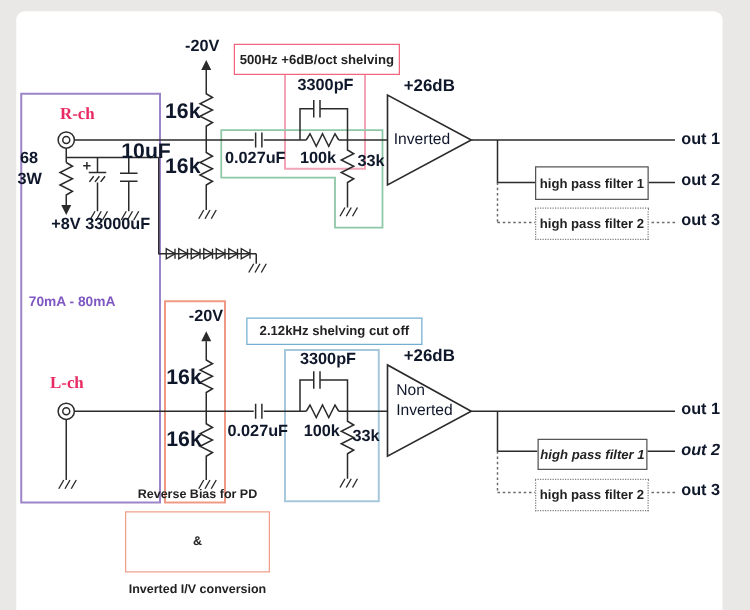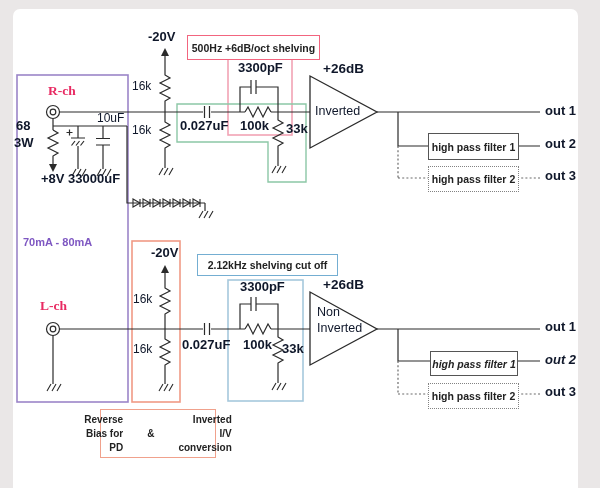--- a/index.html
+++ b/index.html
@@ -9,26 +9,26 @@
     font-family:"Liberation Sans", sans-serif;
     color:#222;
   }
   .panel{
     position:absolute;left:13px;top:9px;width:565px;height:479px;
     background:#ffffff;border-radius:7px 7px 0 0;
   }
   svg{position:absolute;left:0;top:0;z-index:2;}
   .lbox{
     position:absolute;z-index:3;background:#fff;
-    display:flex;align-items:center;justify-content:center;text-align:right;
+    display:flex;align-items:center;justify-content:center;text-align:left;
     font-size:10.5px;font-weight:600;white-space:nowrap;color:#222;
   }
   .t{position:absolute;z-index:4;white-space:nowrap;color:#0f172a;line-height:1.05;}
   .f13{font-size:13px;font-weight:700;}
-  .f125{font-size:12px;font-weight:400;}
+  .f125{font-size:17px;font-weight:700;}
   .f135{font-size:13.5px;font-weight:700;}
   .mode{font-size:12.5px;font-weight:500;}
   .chname{font-size:13.5px;font-weight:700;color:#e82a62;font-family:Liberation Serif, serif;}
   .vio{font-size:10.5px;font-weight:600;color:#7e57c2;margin-top:48px;}
   .it{font-style:italic;}
   .dotted{border:1.2px dotted #828282 !important;}
   .biasbox{line-height:1.4;white-space:normal;font-size:10px;}
 </style>
 </head>
 <body>
@@ -107,21 +107,21 @@
     </g>
     <polygon points="165,265 161,273 169,273" fill="#2b2b2b"></polygon>
     <polygon points="310,292 310,365 377,329" fill="#ffffff" stroke="#2b2b2b" stroke-width="1.3"></polygon>
     <use href="#gnd" x="53" y="384"></use>
     <use href="#gnd" x="165" y="384"></use>
     <use href="#gnd" x="278" y="383"></use>
   </svg>
 
   <div class="lbox" style="left:187px;top:35px;width:131px;height:23px;border:1.6px solid #f2657f;">500Hz +6dB/oct shelving</div>
   <div class="lbox" style="left:197px;top:254px;width:139px;height:20px;border:1.4px solid #74aed2;">2.12kHz shelving cut off</div>
-  <div class="lbox biasbox" style="left:100px;top:409px;width:114px;height:47px;border:1.6px solid #f0a18c;flex-direction:row;gap:24px;">
+  <div class="lbox biasbox" style="left:100px;top:409px;width:114px;height:47px;border:1.6px solid #f0a18c;flex-direction:column;gap:24px;">
     <div>Reverse Bias for PD</div>
     <div>&amp;</div>
     <div>Inverted I/V conversion</div>
   </div>
 
   <div class="lbox" style="left:428px;top:133px;width:89px;height:25px;border:1.2px solid #555;">high pass filter 1</div>
   <div class="lbox dotted" style="left:428px;top:166px;width:89px;height:24px;">high pass filter 2</div>
   <div class="lbox it" style="left:430px;top:351px;width:86px;height:23px;border:1.2px solid #555;">high pass filter 1</div>
   <div class="lbox dotted" style="left:428px;top:383px;width:89px;height:24px;">high pass filter 2</div>
 

